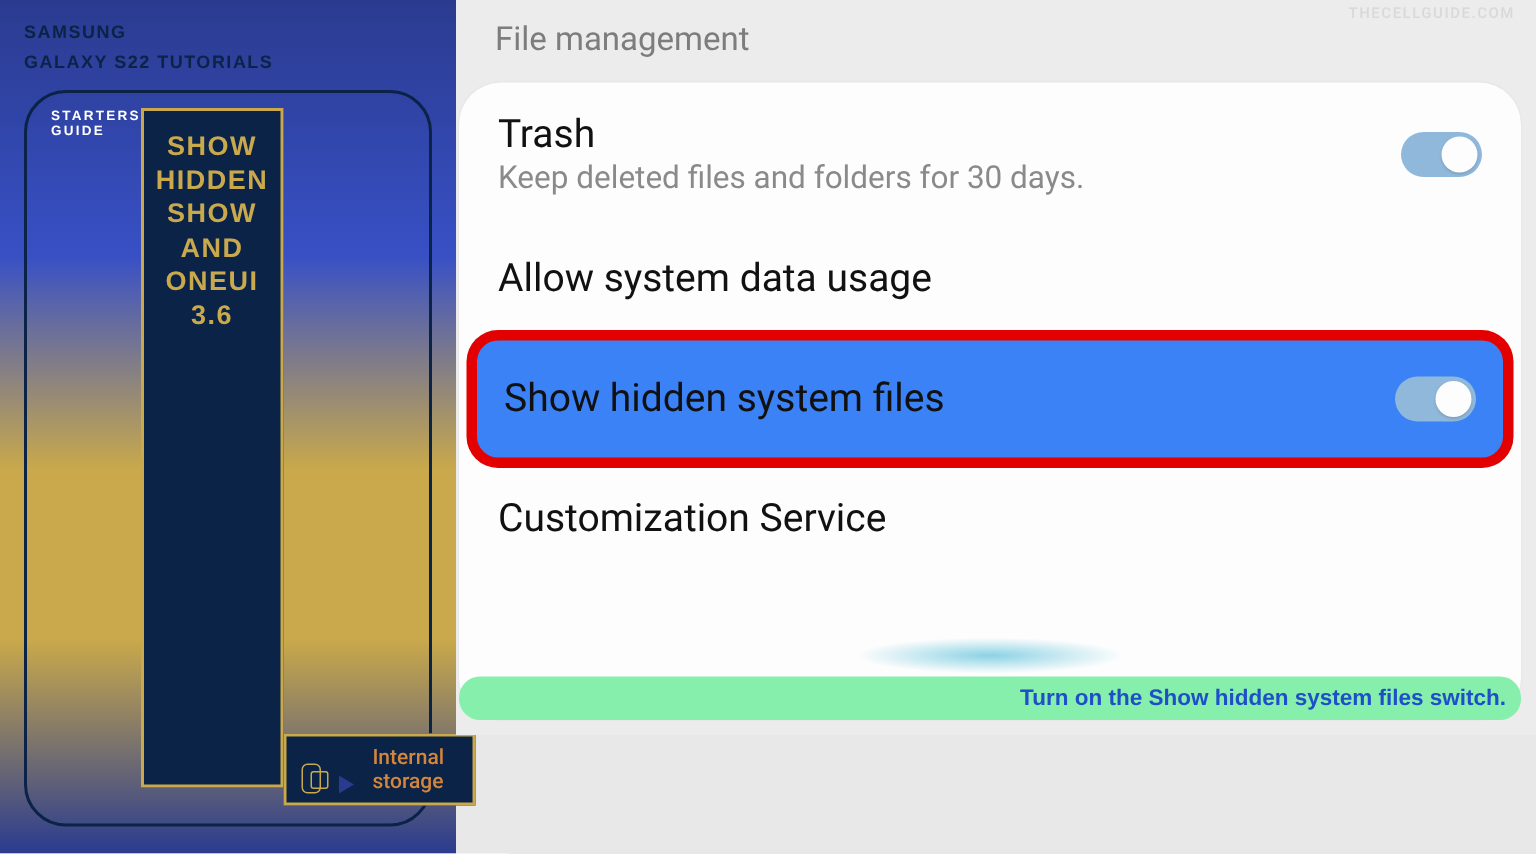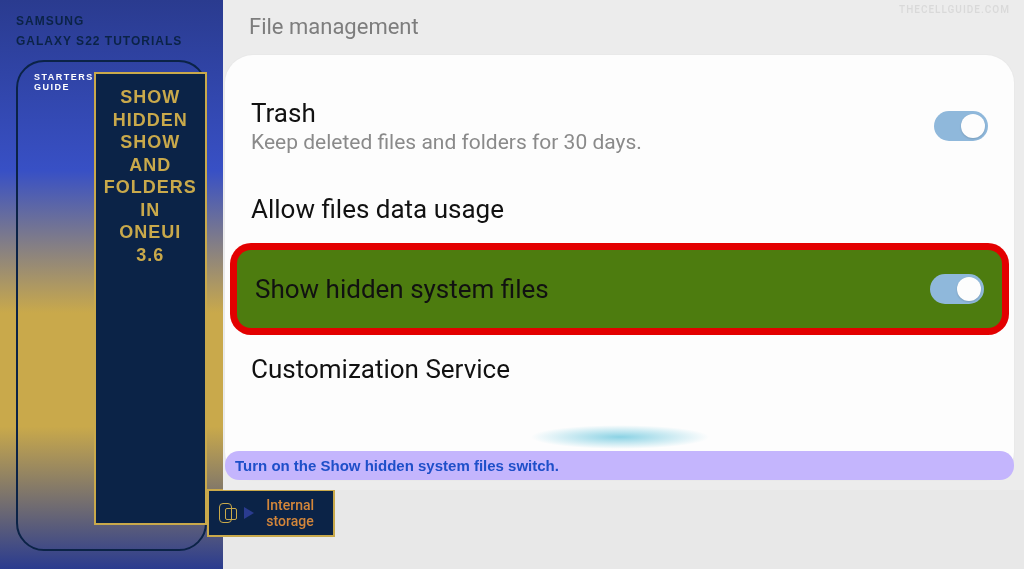--- a/index.html
+++ b/index.html
@@ -7,21 +7,21 @@
       width: 1024px;
       height: 569px;
       font-family: -apple-system, BlinkMacSystemFont, "Segoe UI", Roboto, sans-serif;
       display: flex;
       background: #e8e8e8;
       overflow: hidden;
     }
 
     
     .banner {
-      width: 223px;
+      width: 304px;
       height: 569px;
       background: linear-gradient(180deg, #2a3b8f 0%, #3850c5 30%, #c9a94b 55%, #c9a94b 75%, #2a3b8f 100%);
       position: relative;
       padding: 10px;
       display: flex;
       flex-direction: column;
     }
     .banner-header {
       font-family: "Arial Black", sans-serif;
       font-weight: 900;
@@ -81,21 +81,21 @@
       color: #c9a94b;
       letter-spacing: 1px;
       line-height: 1.25;
     }
     .storage-box {
       border: 2px solid #c9a94b;
       background: #0b2347;
       margin-top: auto;
       padding: 6px 10px;
       display: flex;
-      align-items: center;
+      align-items: flex-end;
       gap: 12px;
     }
     .home-icon {
       width: 22px;
       height: 20px;
       border: 1.5px solid #c9a94b;
       border-radius: 4px;
       position: relative;
     }
     .home-icon::before {
@@ -142,21 +142,21 @@
       padding: 14px 26px 16px;
       font-weight: 400;
     }
     .card {
       background: #fdfdfd;
       border-radius: 28px;
       margin: 0 10px 10px 2px;
       flex: 1;
       display: flex;
       flex-direction: column;
-      padding-top: 23px;
+      padding-top: 0;
       box-shadow: 0 0 2px rgba(0,0,0,0.05);
     }
     .row {
       display: flex;
       align-items: center;
       justify-content: space-between;
       padding: 20px 26px;
       gap: 20px;
     }
     .row-text {
@@ -190,27 +190,27 @@
       height: 24px;
       background: #fdfdfd;
       border-radius: 50%;
       box-shadow: 0 1px 2px rgba(0,0,0,0.15);
     }
     .highlight-row {
       border-radius: 14px;
       margin: 6px 12px;
       padding: 24px 18px;
       box-shadow: 0 0 0 7px #e30000;
-      background: #4d7c0f;
+      background: #3b82f6;
     }
     .caption-strip {
       margin-top: auto;
-      background: #c4b5fd;
+      background: #86efac;
       border-radius: 14px;
-      text-align: left;
+      text-align: right;
       padding: 6px 10px;
       font-size: 15px;
       font-weight: 700;
       color: #1e4fc9;
       font-family: "Arial", sans-serif;
       position: relative;
     }
     .caption-strip::before {
       content: "";
       position: absolute;
@@ -229,21 +229,20 @@
 <div class="banner">
   <div class="banner-header">SAMSUNG</div>
   <div class="banner-header-sub">GALAXY S22 TUTORIALS</div>
 
   <div class="phone-outline">
     <div class="camera-dot"></div>
     <div class="guide-label">STARTERS GUIDE</div>
     <div class="title-box">
       <div class="line">SHOW HIDDEN</div>
       <div class="line">SHOW AND</div>
-      <div class="line">FOLDERS IN</div>
       <div class="line">ONEUI 3.6</div>
     </div>
     <div class="storage-box">
       <div class="home-icon"></div>
       <div class="play-icon"></div>
       <div class="storage-label">Internal storage</div>
     </div>
   </div>
 </div>
 
@@ -256,21 +255,21 @@
     <div class="row">
       <div class="row-text">
         <div class="row-title">Trash</div>
         <div class="row-sub">Keep deleted files and folders for 30 days.</div>
       </div>
       <div class="toggle"></div>
     </div>
 
     <div class="row">
       <div class="row-text">
-        <div class="row-title">Allow files data usage</div>
+        <div class="row-title">Allow system data usage</div>
       </div>
     </div>
 
     <div class="row highlight-row">
       <div class="row-text">
         <div class="row-title">Show hidden system files</div>
       </div>
       <div class="toggle"></div>
     </div>
 

